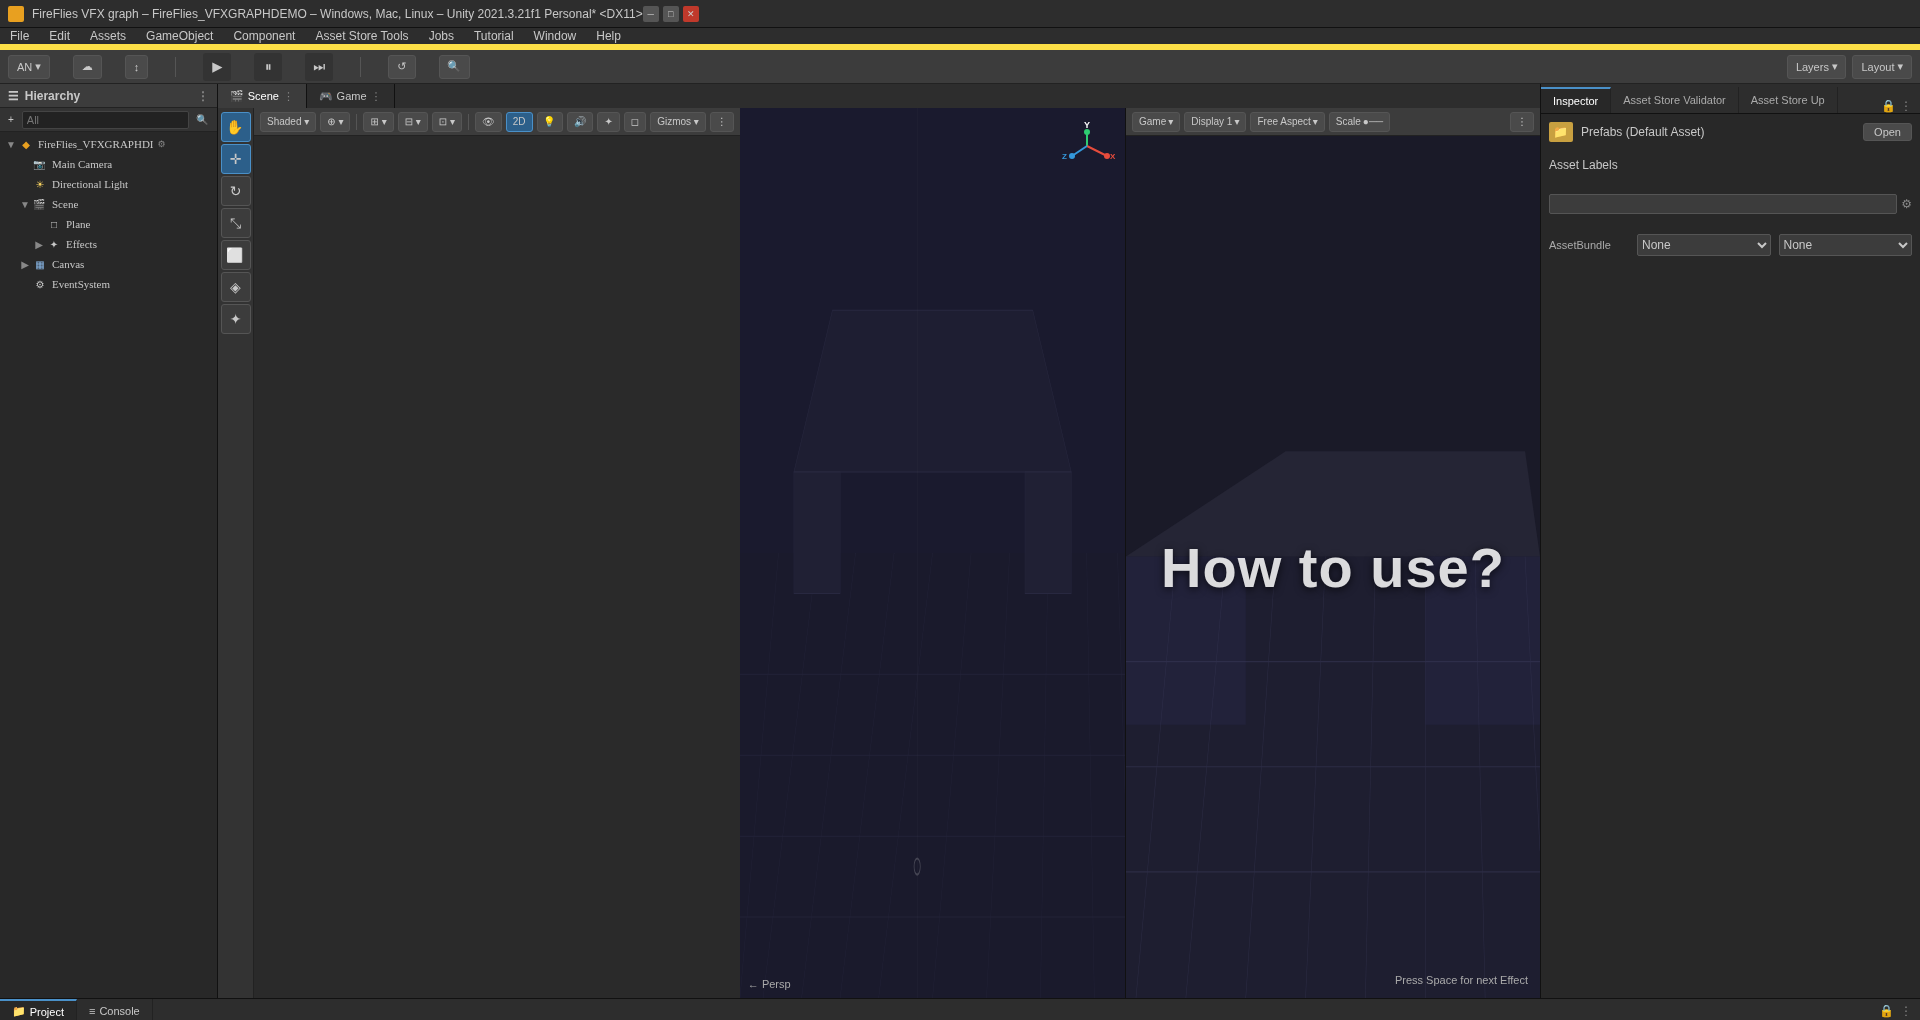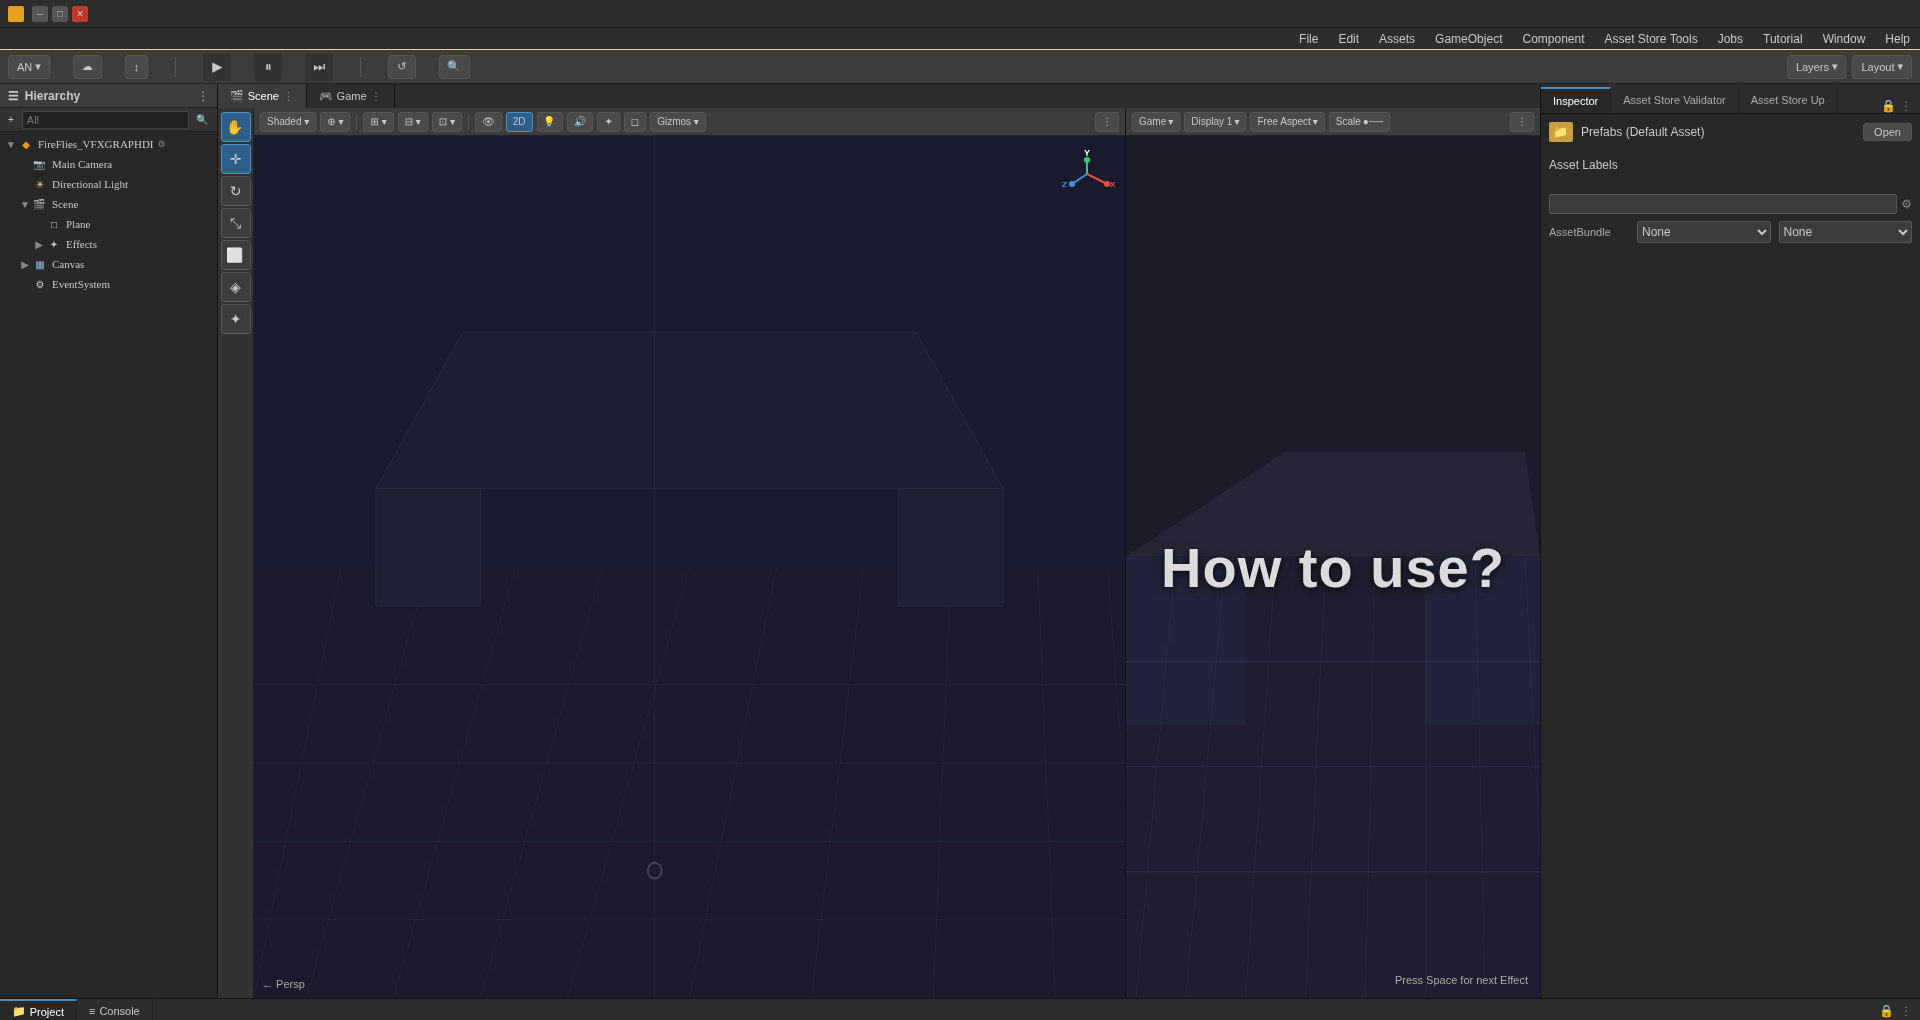--- a/index.html
+++ b/index.html
@@ -6,21 +6,21 @@
     body { background: #1e1e1e; color: #c8c8c8; font-family: 'Segoe UI', Arial, sans-serif; font-size: 12px; overflow: hidden; width: 1920px; height: 1020px; }
 
     
     #title-bar { background: #2d2d2d; height: 28px; display: flex; align-items: center; padding: 0 8px; border-bottom: 1px solid #111; }
     #title-bar .icon { width: 16px; height: 16px; background: #e8a020; border-radius: 2px; margin-right: 8px; }
     #window-controls { display: flex; gap: 4px; }
     .win-btn { width: 16px; height: 16px; border-radius: 2px; border: none; background: #555; color: #ccc; cursor: pointer; font-size: 9px; display: flex; align-items: center; justify-content: center; }
     .win-btn.close { background: #c0392b; }
 
     
-    #menu-bar { background: #2d2d2d; height: 22px; display: flex; align-items: center; border-bottom: 1px solid #fde047; justify-content: flex-end; }
+    #menu-bar { background: #2d2d2d; height: 22px; display: flex; align-items: center; border-bottom: 6px solid #fde047; }
     .menu-item { padding: 0 10px; height: 100%; display: flex; align-items: center; cursor: pointer; font-size: 12px; color: #c8c8c8; }
 
     
     #toolbar { background: #3c3c3c; height: 34px; display: flex; align-items: center; padding: 0 8px; gap: 23px; border-bottom: 1px solid #222; }
     .toolbar-btn { background: #4a4a4a; border: 1px solid #555; border-radius: 3px; color: #c8c8c8; padding: 2px 8px; cursor: pointer; font-size: 11px; height: 24px; display: flex; align-items: center; gap: 3px; }
     .toolbar-play { background: #333; border: none; color: #c8c8c8; width: 28px; height: 28px; cursor: pointer; display: flex; align-items: center; justify-content: center; border-radius: 3px; }
     .toolbar-sep { width: 1px; height: 20px; background: #555; margin: 0 4px; }
     .toolbar-right { margin-left: auto; display: flex; align-items: flex-end; gap: 6px; }
     .layers-btn { background: #4a4a4a; border: 1px solid #555; border-radius: 3px; color: #c8c8c8; padding: 2px 8px; cursor: pointer; font-size: 11px; height: 24px; display: flex; align-items: center; gap: 3px; }
 
@@ -46,21 +46,21 @@
     #center-area { flex: 1; display: flex; flex-direction: column; }
 
     
     #scene-game-tabs { display: flex; background: #2d2d2d; height: 24px; }
     .sg-tab { padding: 0 12px; height: 100%; display: flex; align-items: center; cursor: pointer; font-size: 11px; border-right: 1px solid #111; gap: 4px; }
     .sg-tab.active { background: #3c3c3c; color: #fff; }
 
     #scene-area { display: flex; flex: 1; }
 
     
-    #scene-panel { flex: 1; background: #2a2a2a; display: flex; flex-direction: column; }
+    #scene-panel { flex: 1; background: #2a2a2a; display: flex; flex-direction: row; }
     .scene-toolbar { background: #3c3c3c; height: 28px; display: flex; align-items: center; padding: 0 6px; gap: 4px; border-bottom: 1px solid #222; }
     .scene-tb-btn { background: #4a4a4a; border: 1px solid #555; border-radius: 3px; color: #c8c8c8; padding: 1px 6px; cursor: pointer; font-size: 10px; height: 20px; display: flex; align-items: center; gap: 2px; }
     .scene-tb-btn.active { background: #2c5f8a; border-color: #4a90c8; }
     .scene-tb-sep { width: 1px; height: 16px; background: #555; margin: 0 2px; }
     .scene-content { flex: 1; position: relative; background: #1a1a2e; overflow: hidden; }
     .scene-gizmo { position: absolute; top: 8px; right: 8px; width: 60px; height: 60px; }
 
     
     #tool-sidebar { width: 36px; background: #333; border-right: 1px solid #222; display: flex; flex-direction: column; align-items: center; padding: 4px 0; gap: 2px; }
     .tool-btn { width: 30px; height: 30px; background: #3c3c3c; border: 1px solid #555; border-radius: 3px; color: #c8c8c8; cursor: pointer; display: flex; align-items: center; justify-content: center; font-size: 14px; }
@@ -80,38 +80,39 @@
     .inspector-tabs { background: #2d2d2d; height: 30px; display: flex; align-items: flex-end; border-bottom: 1px solid #111; overflow: hidden; }
     .insp-tab { padding: 4px 12px; cursor: pointer; font-size: 11px; color: #aaa; border-right: 1px solid #222; height: 26px; display: flex; align-items: center; }
     .insp-tab.active { background: #282828; color: #fff; border-top: 2px solid #4a90c8; }
     .inspector-content { flex: 1; padding: 8px; overflow-y: auto; }
     .prefabs-header { display: flex; align-items: center; gap: 8px; margin-bottom: 8px; }
     .folder-icon { width: 24px; height: 20px; background: #c8a040; border-radius: 2px; display: flex; align-items: center; justify-content: center; color: #fff; font-size: 12px; }
     .open-btn { margin-left: auto; background: #4a4a4a; border: 1px solid #555; border-radius: 3px; color: #c8c8c8; padding: 2px 10px; cursor: pointer; font-size: 11px; text-align: center; }
 
     .asset-labels-section { margin-top: 16px; }
     .asset-labels-title { font-size: 12px; color: #c8c8c8; margin-bottom: 22px; }
-    .asset-bundle-row { display: flex; align-items: center; gap: 8px; margin-top: 7px; }
+    .asset-bundle-row { display: flex; align-items: center; gap: 8px; margin-top: 20px; }
     .asset-bundle-label { font-size: 11px; color: #aaa; min-width: 80px; }
     .asset-bundle-select { background: #3c3c3c; border: 1px solid #555; color: #c8c8c8; font-size: 12px; padding: 2px 0; border-radius: 2px; flex: 1; }
 
     
     #bottom-area { height: 240px; background: #282828; border-top: 1px solid #111; display: flex; flex-direction: column; }
     .bottom-tabs { background: #2d2d2d; height: 24px; display: flex; align-items: center; border-bottom: 1px solid #111; }
     .bottom-tab { padding: 0 12px; height: 100%; display: flex; align-items: center; cursor: pointer; font-size: 11px; border-right: 1px solid #222; gap: 4px; }
     .bottom-tab.active { background: #282828; color: #fff; border-top: 2px solid #4a90c8; }
 
     
     .grid-svg { position: absolute; inset: 0; width: 100%; height: 100%; opacity: 0.3; }
   </style>
 </head>
 <body>
 
 <div id="title-bar">
   <div class="icon"></div>
+  <span class="title-text">FireFlies VFX graph – FireFlies_VFXGRAPHDEMO – Windows, Mac, Linux – Unity 2021.3.21f1 Personal* &lt;DX11&gt;</span>
   <div id="window-controls">
     <button class="win-btn">─</button>
     <button class="win-btn">□</button>
     <button class="win-btn close">✕</button>
   </div>
 </div>
 
 <div id="menu-bar">
   <div class="menu-item">File</div>
   <div class="menu-item">Edit</div>

